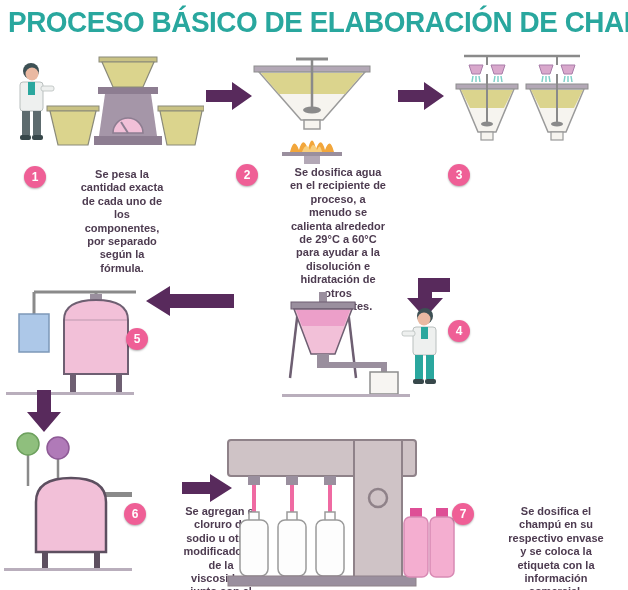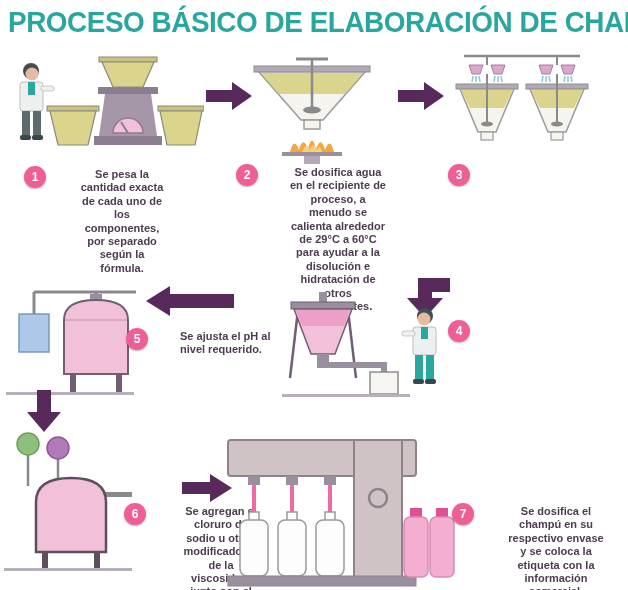--- a/index.html
+++ b/index.html
@@ -169,21 +169,20 @@
     <rect x="86" y="8" width="12" height="8" fill="#9a8f9e"></rect>
     <path d="M60,34 Q60,14 92,14 Q124,14 124,34 L124,88 L60,88 Z" fill="#f2c0d8" stroke="#6e5f72" stroke-width="2"></path>
     <line x1="60" y1="34" x2="124" y2="34" stroke="#6e5f72" opacity="0.4"></line>
     <rect x="66" y="88" width="6" height="18" fill="#6e5f72"></rect>
     <rect x="112" y="88" width="6" height="18" fill="#6e5f72"></rect>
     <rect x="2" y="106" width="128" height="3" fill="#b9aebc"></rect>
   </svg>
 
   <div class="step" style="left:126px; top:328px; width:150px;">
     <div class="badge">5</div>
-    <div class="step-text">Se ajusta el pH al nivel requerido.</div>
   </div>
 
   <svg class="arrow" style="left:26px; top:390px;" width="36" height="42" viewBox="0 0 36 42">
     <polygon points="11,0 25,0 25,22 35,22 18,42 1,22 11,22"></polygon>
   </svg>
 
   <svg class="illus" style="left:4px; top:430px;" width="128" height="155" viewBox="0 0 128 155">
     <line x1="24" y1="24" x2="24" y2="56" stroke="#8a8a8a" stroke-width="2.5"></line>
     <line x1="54" y1="28" x2="54" y2="60" stroke="#8a8a8a" stroke-width="2.5"></line>
     <circle cx="24" cy="14" r="11" fill="#8fbf7d" stroke="#6da05e" stroke-width="1.5"></circle>

